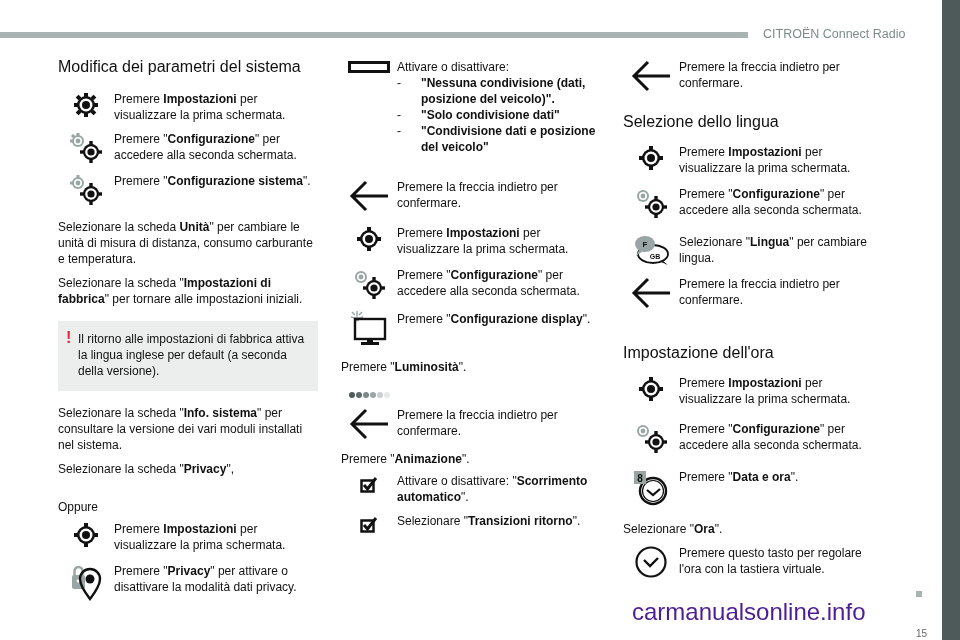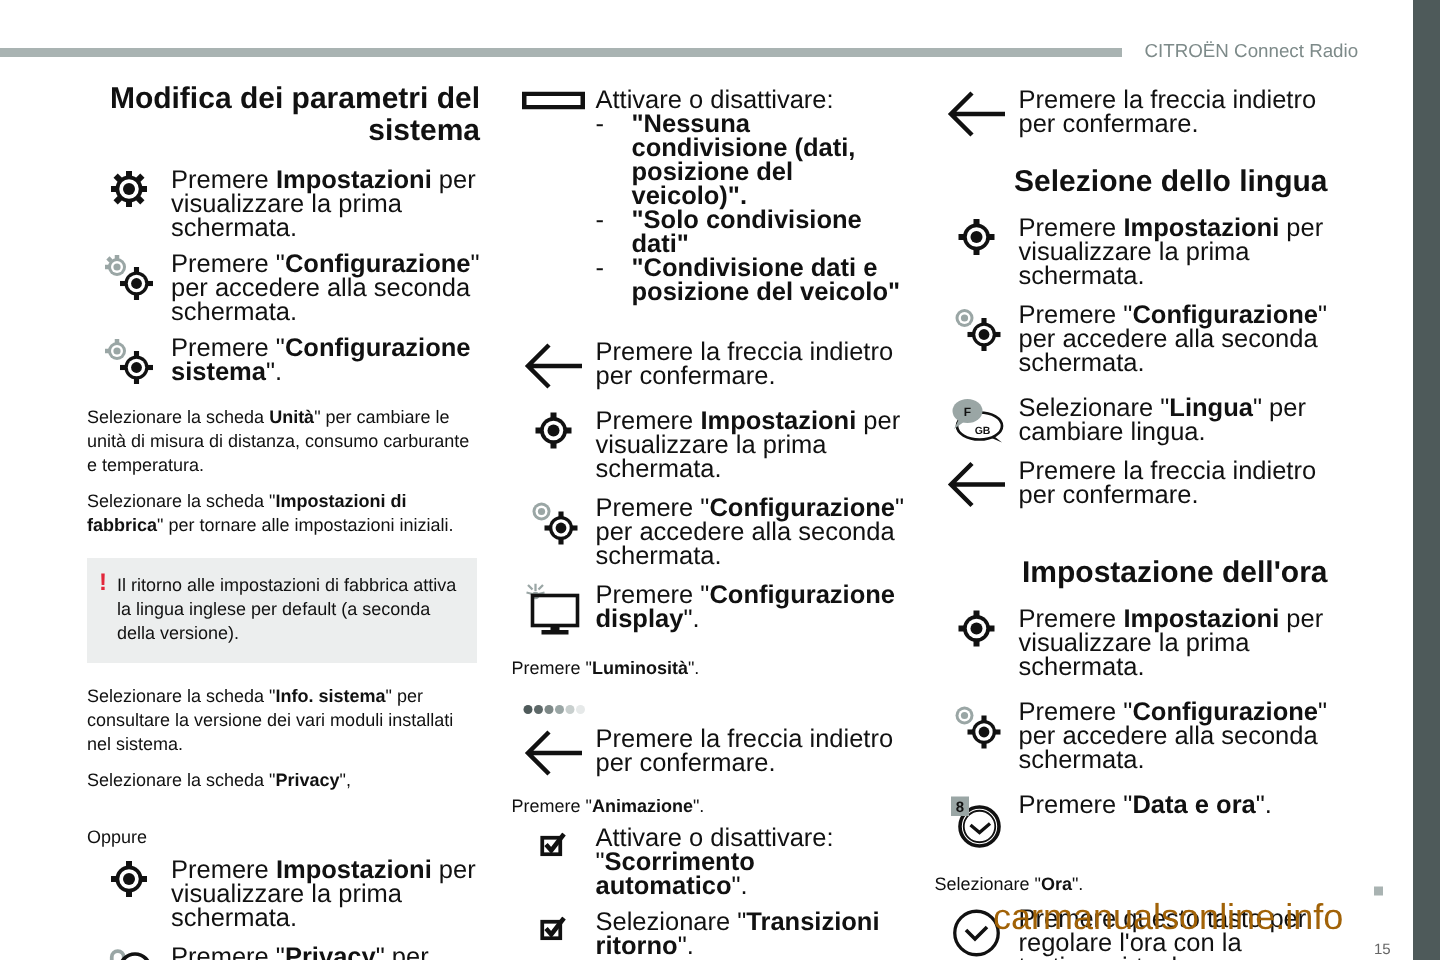--- a/index.html
+++ b/index.html
@@ -5,35 +5,35 @@
   * { margin: 0; padding: 0; box-sizing: border-box; }
   html, body { width: 960px; height: 640px; overflow: hidden; background: #ffffff; }
   body { font-family: "Liberation Sans", sans-serif; color: #111; position: relative; }
   .topbar { position: absolute; left: 0; top: 32px; width: 748px; height: 6px; background: #a9b3b2; }
   .runner { position: absolute; left: 763px; top: 27px; font-size: 12.5px; color: #7d8a89; }
   .sidestrip { position: absolute; left: 942px; top: 0; width: 18px; height: 640px; background: #4e5a5a; }
   .col { position: absolute; top: 56px; }
   .c1 { left: 58px; width: 262px; }
   .c2 { left: 341px; width: 262px; top: 59px; }
   .c3 { left: 623px; width: 262px; top: 59px; }
-  h2 { font-size: 20px; font-weight: bold; line-height: 21px; color: #111; text-align: right; }
+  h2 { font-size: 16px; font-weight: normal; line-height: 21px; color: #111; }
   .row { position: relative; display: flex; align-items: flex-start; }
   .ic { width: 56px; flex: 0 0 56px; display: flex; justify-content: center; }
-  .tx { font-size: 17px; line-height: 16px; flex: 1; }
+  .tx { font-size: 12px; line-height: 16px; flex: 1; }
   .p { font-size: 12px; line-height: 16px; }
   b { font-weight: bold; }
   .note { background: #eceeee; padding: 10px 10px 12px 20px; position: relative; font-size: 12px; line-height: 16px; }
   .note .bang { position: absolute; left: 8px; top: 9px; color: #e2263a; font-weight: bold; font-size: 16px; }
   .ul { list-style: none; }
   .ul li { display: flex; }
   .ul li .dash { width: 24px; flex: 0 0 24px; }
   .small { font-size: 10.5px; line-height: 15px; }
   .pagenum { position: absolute; left: 916px; top: 628px; font-size: 10px; color: #666; }
   .sq { position: absolute; left: 916px; top: 591px; width: 6px; height: 6px; background: #a9b3b2; }
-  .wm { position: absolute; left: 662px; top: 598px; font-size: 24px; color: #a16207; }
+  .wm { position: absolute; left: 632px; top: 598px; font-size: 24px; color: #4c1d95; }
 </style>
 </head>
 <body>
 
 <div class="topbar"></div>
 <div class="runner">CITROËN Connect Radio</div>
 <div class="sidestrip"></div>
 
 <div class="col c1">
   <h2>Modifica dei parametri del sistema</h2>

